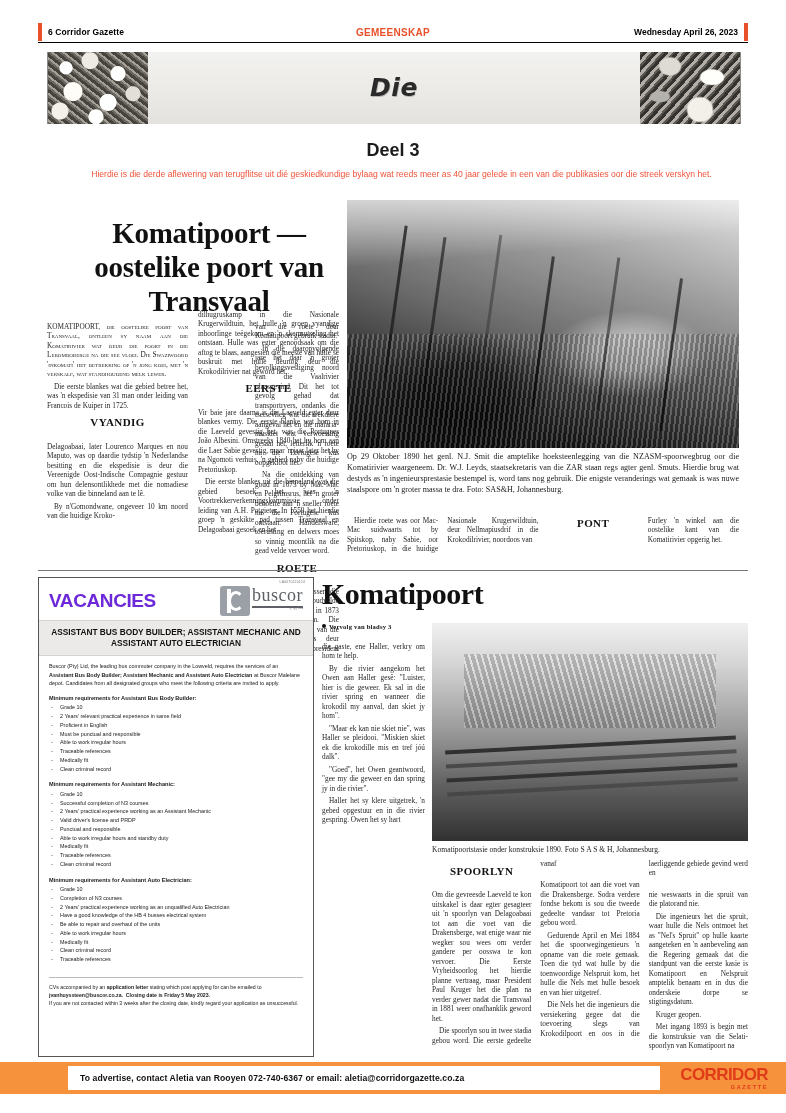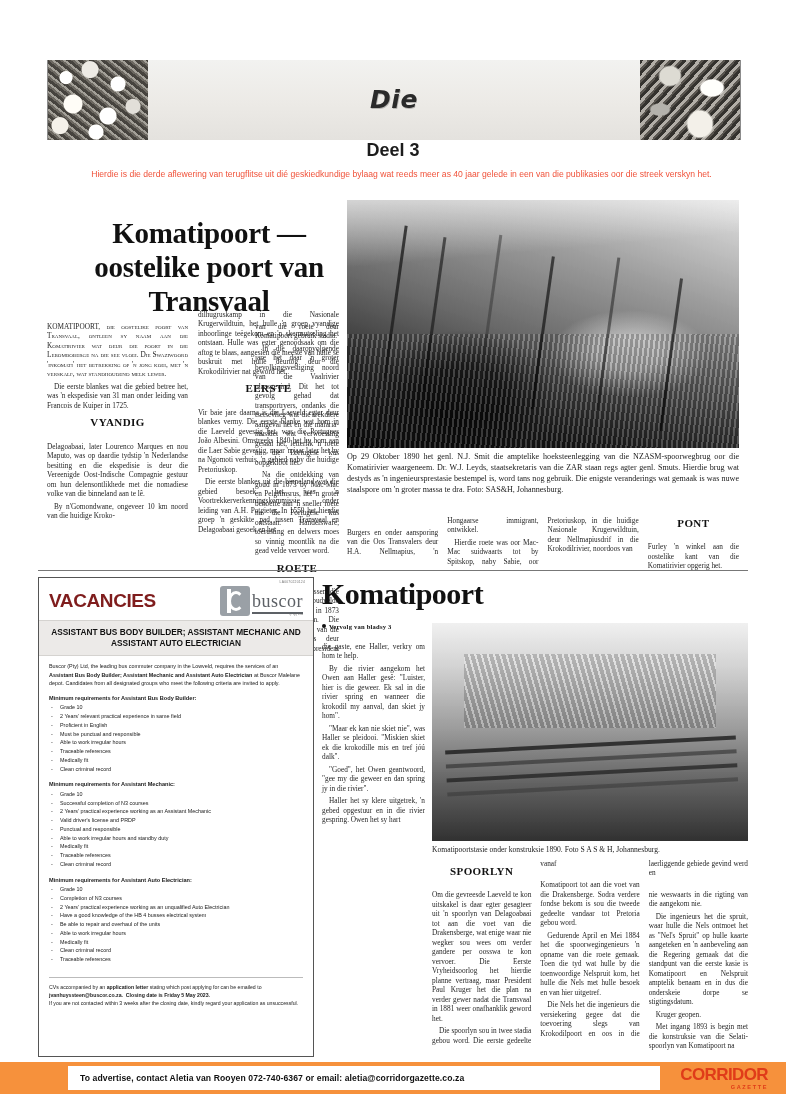--- a/index.html
+++ b/index.html
@@ -59,22 +59,22 @@
   .issue-date {
     font-size: 8.5px;
     font-weight: bold;
     color: #000;
     margin-right: 10px;
   }
 
   
   .masthead {
     position: absolute;
-    left: 47px; top: 60px;
-    width: 692px; height: 80px;
+    left: 47px; top: 52px;
+    width: 692px; height: 72px;
     background: linear-gradient(180deg,#f2f2f0 0%, #eceae6 55%, #e4e2de 100%);
     border-left: 1px solid #8c8c8c;
     border-right: 1px solid #8c8c8c;
     overflow: hidden;
   }
   .masthead .photo-left,
   .masthead .photo-right {
     position: absolute;
     top: 0; bottom: 0;
     width: 100px;
@@ -280,32 +280,32 @@
     align-items: center;
     justify-content: space-between;
     padding: 8px 10px 4px 10px;
     position: relative;
   }
   .vac-title {
     font-family: "Liberation Sans", sans-serif;
     font-weight: bold;
     font-size: 19px;
     letter-spacing: -0.4px;
-    color: #7f1d1d;
+    color: #6d28d9;
   }
   .vac-code {
     position: absolute;
     right: 8px; top: 2px;
     font-size: 3.4px;
     color: #777;
     letter-spacing: 0.2px;
   }
   .buscor-logo {
     display: flex;
-    align-items: flex-end;
+    align-items: flex-start;
     gap: 2px;
   }
   .buscor-mark {
     width: 30px; height: 30px;
     background: #9aa0a6;
     border-radius: 3px;
     position: relative;
     display: inline-block;
   }
   .buscor-mark::before {
@@ -539,20 +539,27 @@
     color: #E03C19;
     letter-spacing: 1.6px;
     margin-top: 1px;
   }
 </style>
 </head>
 <body>
 
 <div class="page">
 
+  <div class="topbar">
+    <span class="rulemark left"></span>
+    <span class="folio">6 Corridor Gazette</span>
+    <span class="section-name">GEMEENSKAP</span>
+    <span class="issue-date">Wednesday April 26, 2023</span>
+    <span class="rulemark right"></span>
+  </div>
 
   <div class="masthead">
     <div class="photo-left"></div>
     <div class="mh-title">
       <div class="mh-line1">Die</div>
     </div>
     <div class="photo-right"></div>
   </div>
 
   <div class="part-label">Deel 3</div>
@@ -584,21 +591,20 @@
     <div class="a1-col3 bodytext">
       <p class="noindent">van die roete deur Komatipoort gebruik stadia.</p>
       <p>In die daaropvolgende jare het daar 'n groter bevolkingsvestiging noord van die Vaalrivier plaasgevind. Dit het tot gevolg gehad dat transportryers, ondanks die tsetsevlieg wat die trekdiere aangeval het en die malaria-muskiet wat verwoesting gesaai het, letterlik 'n roete na die Portugese kus oopgeklôof het.</p>
       <p>Na die ontdekking van goud in 1873 by Mac-Mac en Pelgrimsrus, het 'n groter behoefte aan 'n sneller roete na die Portugese kus ontstaan. Handelsware, toerusting en delwers moes so vinnig moontlik na die gead velde vervoer word.</p>
       <div class="subhead">ROETE</div>
       <p class="noindent">Die eerste roete tussen die Oos-Transvaalse goudvelde en Delagoabaai het in 1873 tot stand gekom. Die Nellmapiusof "Jock van die Bosveld" pad is deur bemiddeling van president T.F.</p>
     </div>
 
     <div class="a1-cols-mid">
       <div class="bodytext">
-        <p class="noindent">Burgers en onder aansporing van die Oos Transvalers deur H.A. Nellmapius, 'n Hongaarse immigrant, ontwikkel.</p>
         <p>Hierdie roete was oor Mac-Mac suidwaarts tot by Spitskop, naby Sabie, oor Pretoriuskop, in die huidige Nasionale Krugerwildtuin, deur Nellmapiusdrif in die Krokodilrivier, noordoos van</p>
       </div>
       <div class="bodytext">
         <div class="subhead">PONT</div>
         <p class="noindent">Furley 'n winkel aan die oostelike kant van die Komatirivier opgerig het.</p>
       </div>
 
     </div>
   </div>
 
@@ -701,21 +707,21 @@
         <div class="subhead">SPOORLYN</div>
         <p class="noindent">Om die gevreesde Laeveld te kon uitskakel is daar egter gesagteer uit 'n spoorlyn van Delagoabaai tot aan die voet van die Drakensberge, wat enige waar nie wegker sou wees om verder gandere per oosswa te kon vervoer. Die Eerste Vryheidsoorlog het hierdie planne vertraag, maar President Paul Kruger het die plan na verder gewer nadat die Transvaal in 1881 weer onafhanklik geword het.</p>
         <p>Die spoorlyn sou in twee stadia gebou word. Die eerste gedeelte vanaf</p>
       </div>
       <div class="bodytext">
         <p class="noindent">Komatipoort tot aan die voet van die Drakensberge. Sodra verdere fondse bekom is sou die tweede gedeelte vandaar tot Pretoria gebou word.</p>
         <p>Gedurende April en Mei 1884 het die spoorwegingenieurs 'n opname van die roete gemaak. Toen die tyd wat hulle by die toenwoordige Nelspruit kom, het hulle die Nels met hulle besoek en van hier uitgetref.</p>
         <p>Die Nels het die ingenieurs die versiekering gegee dat die toevoering slegs van Krokodilpoort en oos in die laerliggende gebiede gevind werd en</p>
       </div>
       <div class="bodytext">
-        <p class="noindent">nie weswaarts in die rigting van die aangekom nie.</p>
+        <p class="noindent">nie weswaarts in die spruit van die platorand nie.</p>
         <p>Die ingenieurs het die spruit, waar hulle die Nels ontmoet het as "Nel's Spruit" op hulle kaarte aangeteken en 'n aanbeveling aan die Regering gemaak dat die standpunt van die eerste kasie is Komatipoort en Nelspruit amptelik benaam en in dus die onderskeie dorpe se stigtingsdatum.</p>
         <p>Kruger geopen.</p>
         <p>Met ingang 1893 is begin met die konstruksie van die Selati-spoorlyn van Komatipoort na</p>
       </div>
     </div>
   </div>
 
   <div class="bottombar">
     <div class="bottombar-inner">
       <span class="advert-text">To advertise, contact Aletia van Rooyen 072-740-6367 or email: aletia@corridorgazette.co.za</span>

